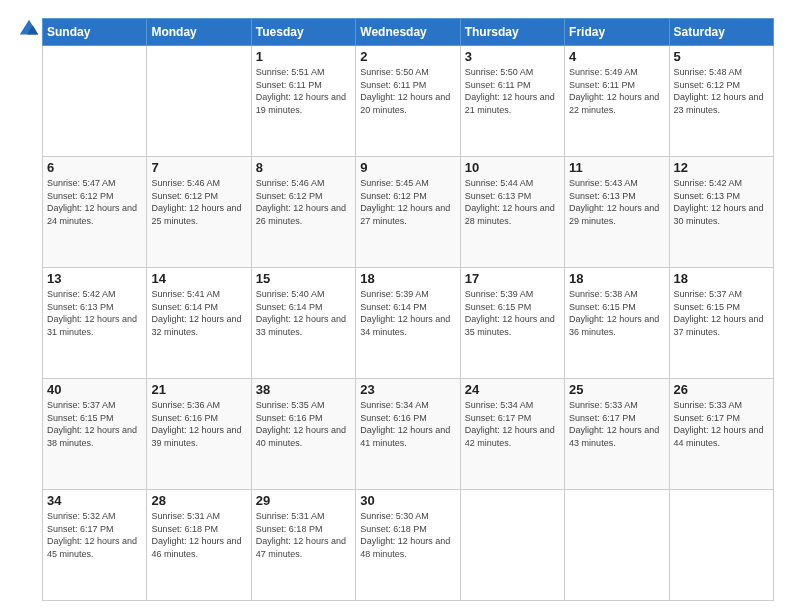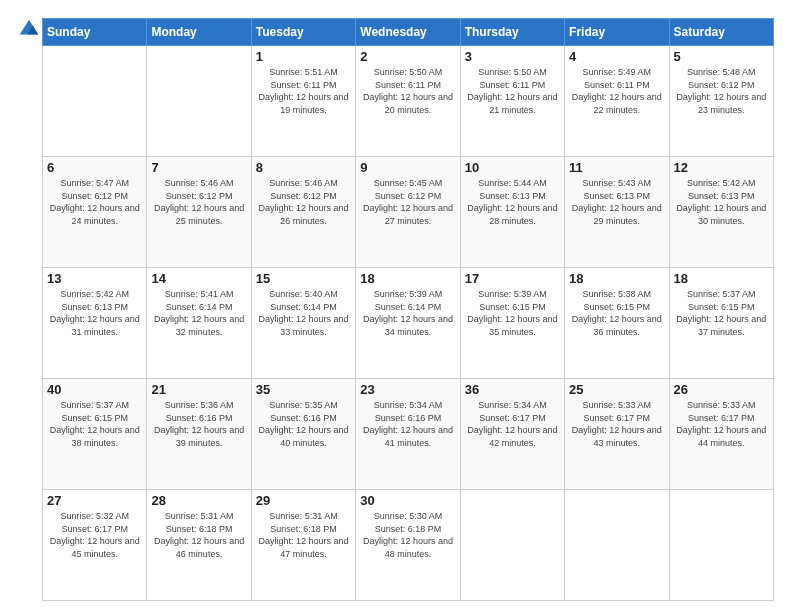--- a/index.html
+++ b/index.html
@@ -83,21 +83,20 @@
       font-size: 13px;
       font-weight: bold;
       color: #222;
       display: block;
       margin-bottom: 2px;
     }
     .day-info {
       font-size: 9px;
       color: #444;
       line-height: 1.4;
-      text-align: center;
     }
     .empty-cell {
       background: #fff;
     }
     .row-stripe {
       background: #f9f9f9;
     }
   </style>
 </head>
 <body>
@@ -222,43 +221,43 @@
         <tr class="row-stripe">
           <td>
             <span class="day-number">40</span>
             <div class="day-info">Sunrise: 5:37 AM<br>Sunset: 6:15 PM<br>Daylight: 12 hours and 38 minutes.</div>
           </td>
           <td>
             <span class="day-number">21</span>
             <div class="day-info">Sunrise: 5:36 AM<br>Sunset: 6:16 PM<br>Daylight: 12 hours and 39 minutes.</div>
           </td>
           <td>
-            <span class="day-number">35</span>
+            <span class="day-number">38</span>
             <div class="day-info">Sunrise: 5:35 AM<br>Sunset: 6:16 PM<br>Daylight: 12 hours and 40 minutes.</div>
           </td>
           <td>
             <span class="day-number">23</span>
             <div class="day-info">Sunrise: 5:34 AM<br>Sunset: 6:16 PM<br>Daylight: 12 hours and 41 minutes.</div>
           </td>
           <td>
-            <span class="day-number">36</span>
+            <span class="day-number">24</span>
             <div class="day-info">Sunrise: 5:34 AM<br>Sunset: 6:17 PM<br>Daylight: 12 hours and 42 minutes.</div>
           </td>
           <td>
             <span class="day-number">25</span>
             <div class="day-info">Sunrise: 5:33 AM<br>Sunset: 6:17 PM<br>Daylight: 12 hours and 43 minutes.</div>
           </td>
           <td>
             <span class="day-number">26</span>
             <div class="day-info">Sunrise: 5:33 AM<br>Sunset: 6:17 PM<br>Daylight: 12 hours and 44 minutes.</div>
           </td>
         </tr>
         <tr>
           <td>
-            <span class="day-number">27</span>
+            <span class="day-number">34</span>
             <div class="day-info">Sunrise: 5:32 AM<br>Sunset: 6:17 PM<br>Daylight: 12 hours and 45 minutes.</div>
           </td>
           <td>
             <span class="day-number">28</span>
             <div class="day-info">Sunrise: 5:31 AM<br>Sunset: 6:18 PM<br>Daylight: 12 hours and 46 minutes.</div>
           </td>
           <td>
             <span class="day-number">29</span>
             <div class="day-info">Sunrise: 5:31 AM<br>Sunset: 6:18 PM<br>Daylight: 12 hours and 47 minutes.</div>
           </td>

